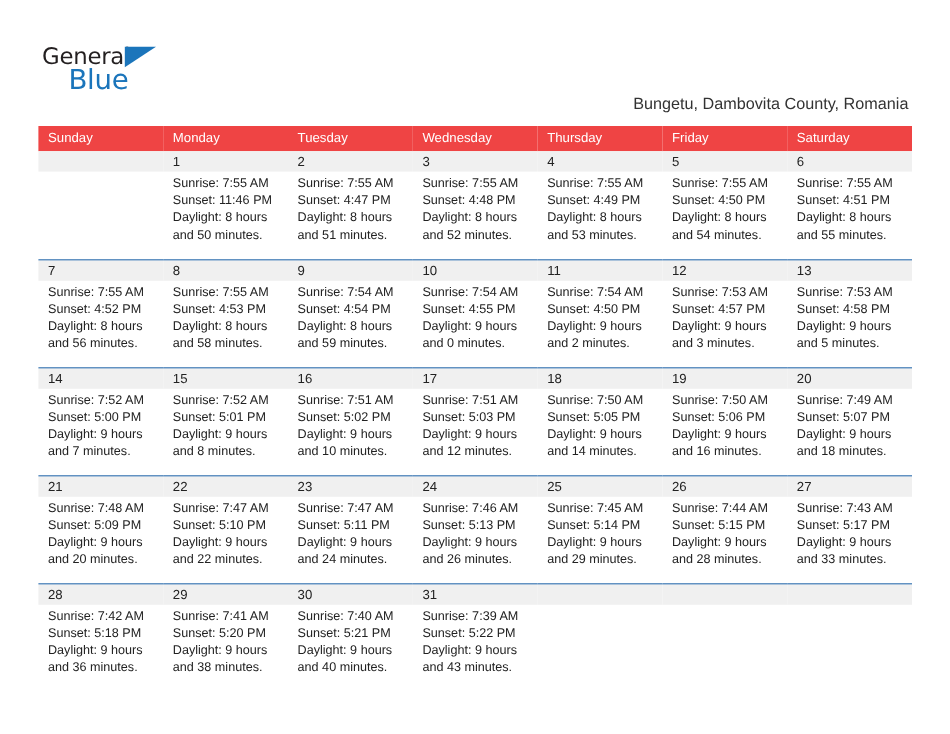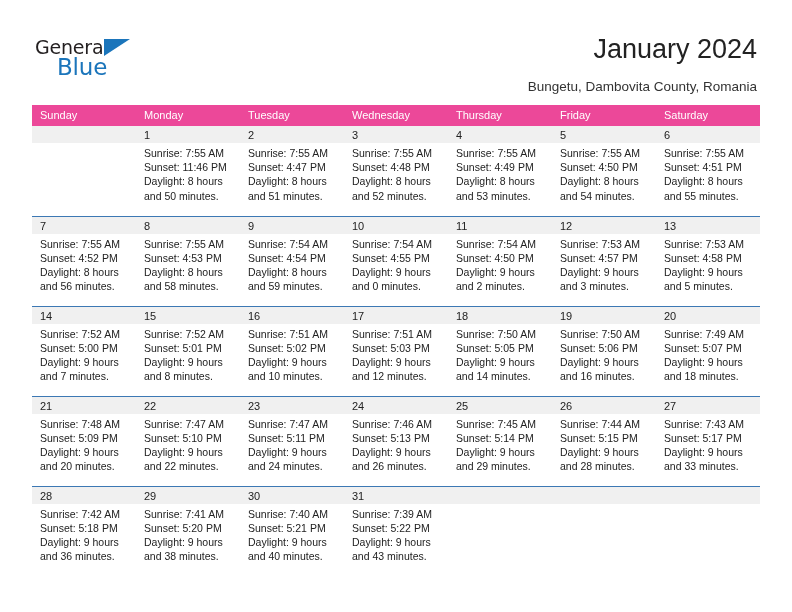--- a/index.html
+++ b/index.html
@@ -94,21 +94,21 @@
     left: 32px;
     top: 105px;
     width: 728px;
   }
   table.cal {
     width: 728px;
     border-collapse: collapse;
     table-layout: fixed;
   }
   table.cal th {
-    background: #ec4899;
+    background: #ef4444;
     color: #ffffff;
     font-size: 11px;
     font-weight: normal;
     text-align: left;
     padding: 4px 0 5px 8px;
     height: 20px;
     line-height: 12px;
   }
   table.cal td {
     vertical-align: top;
@@ -146,21 +146,20 @@
 <div id="page">
 
   <div class="header">
 
     <div class="logo">
       <span class="logo-general">General</span>
       <span class="logo-triangle"></span>
       <span class="logo-blue">Blue</span>
     </div>
 
-    <div class="title">January 2024</div>
     <div class="subtitle">Bungetu, Dambovita County, Romania</div>
 
   </div>
 
   <div class="calendar">
     <table class="cal">
       <thead>
         <tr id="weekday-row">
             <th>Sunday</th>
             <th>Monday</th>

